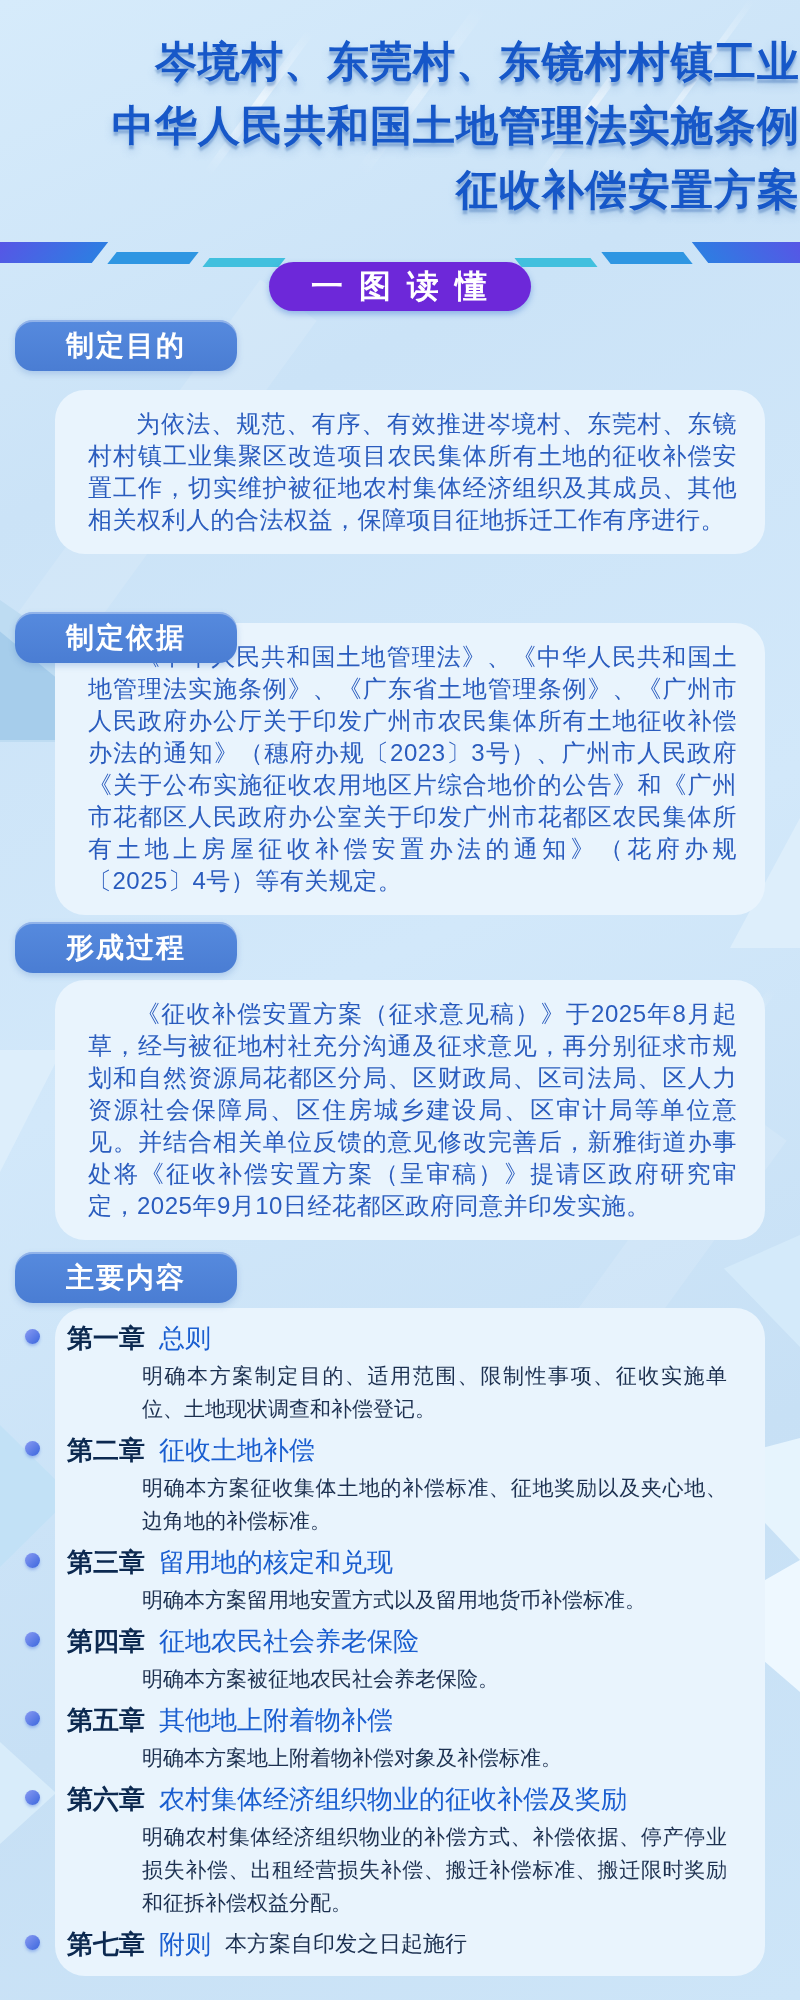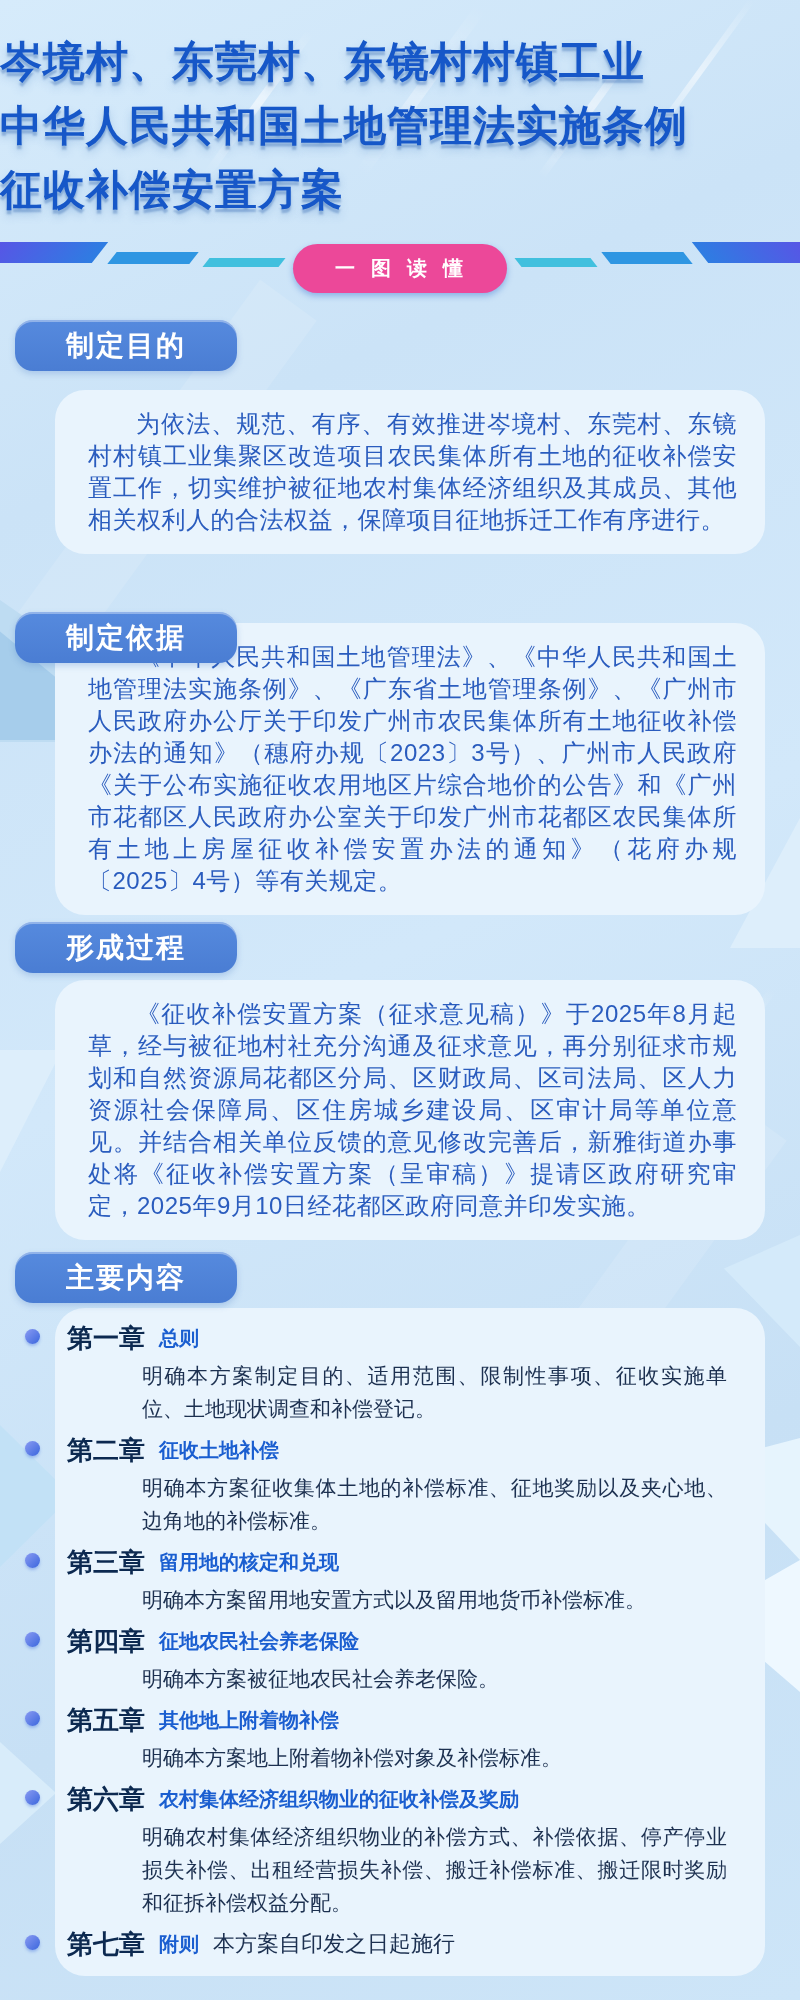--- a/index.html
+++ b/index.html
@@ -34,34 +34,34 @@
   .t3 {left:0;top:1050px;width:62px;height:122px;background:#ddeefb;clip-path:polygon(0 0,100% 0,0 100%);}
   .t4 {right:0;top:1235px;width:76px;height:112px;background:#d4eafa;clip-path:polygon(100% 0,100% 100%,0 30%);}
   .t5 {left:0;top:1425px;width:72px;height:142px;background:#c2e1f6;clip-path:polygon(0 0,100% 50%,0 100%);}
   .t6 {right:0;top:1438px;width:92px;height:122px;background:#e6f4fd;clip-path:polygon(100% 0,100% 100%,0 20%);}
   .t7 {right:0;top:1560px;width:92px;height:132px;background:#eef8ff;clip-path:polygon(100% 0,100% 100%,0 40%);}
   .t8 {left:0;top:1742px;width:56px;height:102px;background:#d8ecfa;clip-path:polygon(0 0,100% 50%,0 100%);}
 
   
   .title-block{
     position:absolute; top:30px; left:0; width:800px; z-index:2;
-    text-align:left;
+    text-align:right;
   }
   .title-line{
     font-size:42px; font-weight:bold; color:#1657c8; line-height:64px;
     letter-spacing:1px;
     text-shadow: 0 4px 2px rgba(20,75,160,0.30), 0 6px 8px rgba(110,160,215,0.45);
   }
 
   
   .badge-row{ position:absolute; top:244px; left:0; width:800px; height:56px; z-index:2; }
   .badge{
-    position:absolute; left:50%; transform:translateX(-50%); top:0;
+    position:absolute; left:50%; transform:translateX(-50%); top:18px;
     height:49px; padding:0 28px 0 42px; border-radius:26px;
-    background:#ec4899; color:#ffffff; font-size:20px; font-weight:bold;
+    background:#6d28d9; color:#ffffff; font-size:32px; font-weight:bold;
     letter-spacing:16px; display:flex; align-items:center;
     box-shadow: 0 3px 6px rgba(18,83,198,0.35);
   }
   .deco-group{ position:absolute; top:0; width:250px; height:30px; }
   .deco-group.left{ left:0; }
   .deco-group.right{ right:0; transform:scaleX(-1); }
   .dq{ position:absolute; transform:skewX(-38deg); }
   .d1{ left:-18px; top:-2px; width:118px; height:21px; background:linear-gradient(90deg,#5b52e6,#2e7de2); }
   .d2{ left:112px; top:8px; width:82px; height:12px; background:#2f96e2; }
   .d3{ left:206px; top:14px; width:76px; height:9px; background:#41c0de; }
@@ -91,21 +91,21 @@
   
   .c4{ top:1308px; padding:12px 30px 14px 12px; }
   .chapter{ position:relative; }
   .ch-header{ position:relative; display:flex; gap:14px; align-items:flex-end; line-height:36px; }
   .ch-header::before{
     content:""; position:absolute; left:-42px; top:9px; width:15px; height:15px;
     border-radius:50%; background:linear-gradient(135deg,#8a9bf2,#3a66dd);
     box-shadow:0 2px 3px rgba(58,102,221,0.35);
   }
   .ch-num{ font-size:26px; font-weight:bold; color:#0c2950; white-space:nowrap; }
-  .ch-title{ font-size:20px; font-weight:bold; color:#1a5ed0; }
+  .ch-title{ font-size:26px; font-weight:normal; color:#1a5ed0; }
   .ch-desc{
     margin:3px 0 7px 75px; padding-right:8px;
     font-size:21px; line-height:33px; color:#1c3050; text-align:justify;
   }
   .ch-desc-inline{
     font-size:22px; color:#1c3050; font-weight:normal; white-space:nowrap;
   }
 </style>
 </head>
 <body>

